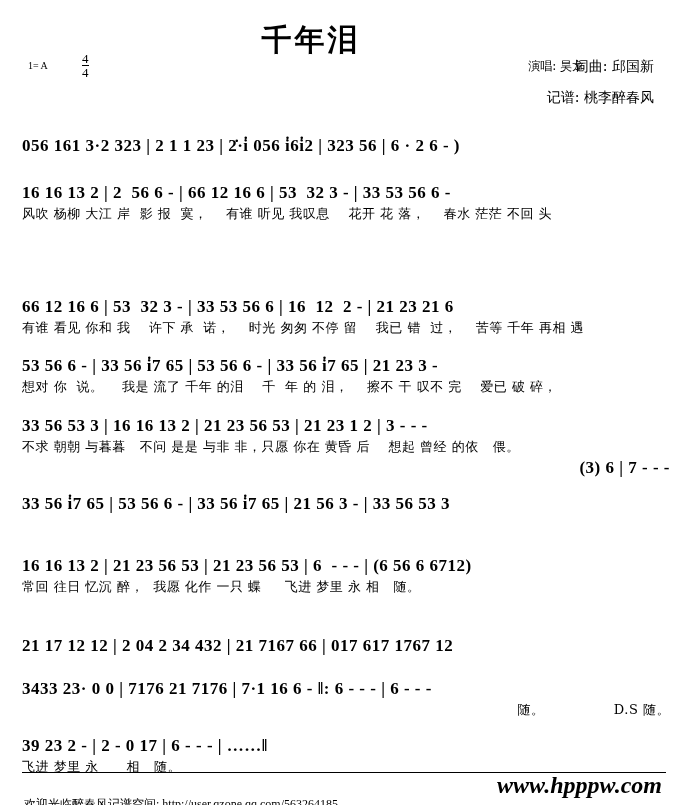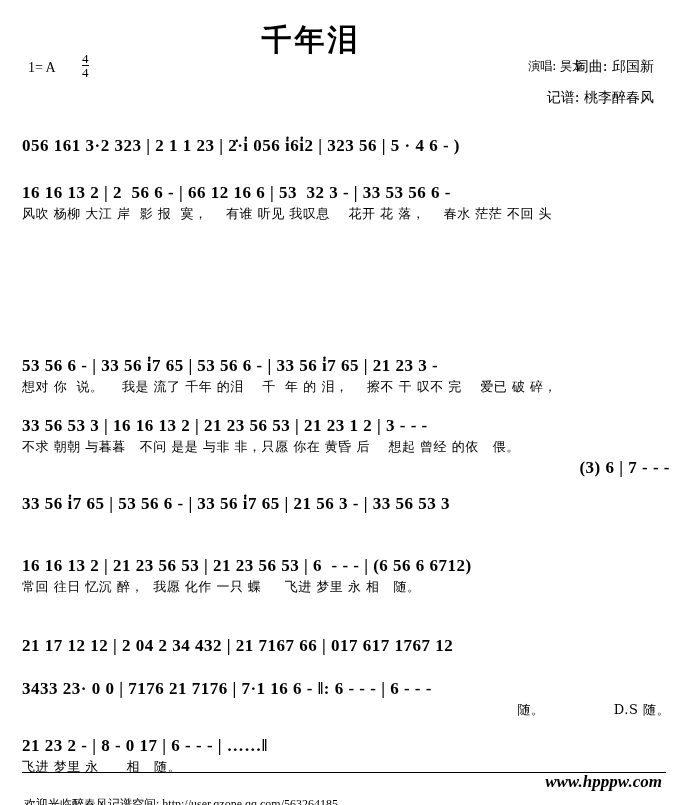--- a/index.html
+++ b/index.html
@@ -36,21 +36,21 @@
     left: 0;
     width: 584px;
     text-align: right;
     font-size: 12px;
     font-family: "DejaVu Serif", serif;
   }
   .keysig {
     position: absolute;
     top: 60px;
     left: 28px;
-    font-size: 14px;
+    font-size: 10px;
     font-family: "Liberation Serif", serif;
   }
   .meter {
     position: absolute;
     top: 52px;
     left: 82px;
     font-size: 13px;
     line-height: 13px;
     text-align: center;
     font-family: "Liberation Serif", serif;
@@ -102,21 +102,21 @@
     position: absolute;
     left: 24px;
     top: 796px;
     font-size: 12px;
     font-family: Liberation Serif, serif;
   }
   .footer-right {
     position: absolute;
     right: 26px;
     top: 772px;
-    font-size: 17px;
+    font-size: 24px;
     font-weight: bold;
     font-style: italic;
     font-family: "Liberation Serif", serif;
   }
 </style>
 </head>
 <body>
 
 <div class="page">
 
@@ -126,29 +126,33 @@
   <div class="keysig">1= A</div>
   <div class="meter">
     <span class="num">4</span>
     <span class="den">4</span>
   </div>
 
   <div class="credit c1">词曲: 邱国新</div>
   <div class="credit c2">记谱: 桃李醉春风</div>
 
   <div class="score" style="top:135px">
-      <div class="notes">056 161 3·2 323 | 2 1 1 23 | 2̇·i̇ 056 i̇6i̇2 | 323 56 | 5 · 4 6 - )</div>
+      <div class="notes">056 161 3·2 323 | 2 1 1 23 | 2̇·i̇ 056 i̇6i̇2 | 323 56 | 6 · 2 6 - )</div>
     </div>
 
   <div class="score" style="top:182px">
     <div class="notes">16 16 13 2 | 2  56 6 - | 66 12 16 6 | 53  32 3 - | 33 53 56 6 -</div>
     <div class="lyrics">风吹 杨柳 大江 岸  影 报  寞，    有谁 听见 我叹息    花开 花 落，    春水 茫茫 不回 头</div>
   </div>
 
 
+  <div class="score" style="top:296px">
+    <div class="notes">66 12 16 6 | 53  32 3 - | 33 53 56 6 | 16  12  2 - | 21 23 21 6</div>
+    <div class="lyrics">有谁 看见 你和 我    许下 承  诺，    时光 匆匆 不停 留    我已 错  过，    苦等 千年 再相 遇</div>
+  </div>
 
   <div class="score" style="top:355px">
     <div class="notes">53 56 6 - | 33 56 i̇7 65 | 53 56 6 - | 33 56 i̇7 65 | 21 23 3 -</div>
     <div class="lyrics">想对 你  说。    我是 流了 千年 的泪    千  年 的 泪，    擦不 干 叹不 完    爱已 破 碎，</div>
   </div>
 
   <div class="score" style="top:415px">
     <div class="notes">33 56 53 3 | 16 16 13 2 | 21 23 56 53 | 21 23 1 2 | 3 - - -</div>
     <div class="lyrics">不求 朝朝 与暮暮   不问 是是 与非 非，只愿 你在 黄昏 后    想起 曾经 的依   偎。</div>
     <div class="notes" style="text-align:right">(3) 6 | 7 - - -</div>
@@ -166,21 +170,21 @@
   <div class="score" style="top:635px">
     <div class="notes">21 17 12 12 | 2 04 2 34 432 | 21 7167 66 | 017 617 1767 12</div>
   </div>
 
   <div class="score" style="top:678px">
     <div class="notes">3433 23· 0 0 | 7176 21 7176 | 7·1 16 6 - ‖: 6 - - - | 6 - - -</div>
     <div class="lyrics" style="text-align:right">随。               D.S 随。</div>
   </div>
 
   <div class="score" style="top:735px">
-    <div class="notes">21 23 2 - | 8 - 0 17 | 6 - - - | ……‖</div>
+    <div class="notes">39 23 2 - | 2 - 0 17 | 6 - - - | ……‖</div>
     <div class="lyrics">飞进 梦里 永      相   随。</div>
   </div>
 
   <div class="footer-rule"></div>
   <div class="footer-left">欢迎光临醉春风记谱空间: http://user.qzone.qq.com/563264185</div>
   <div class="footer-right">www.hpppw.com</div>
 
 </div>
 
 </body></html>

